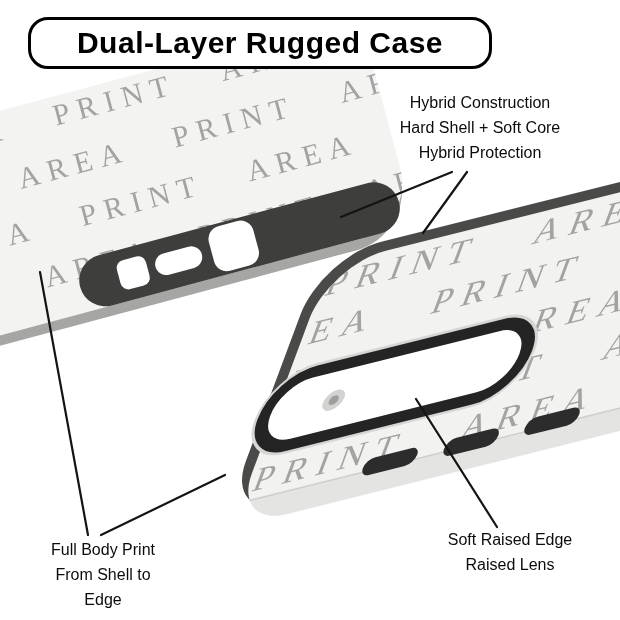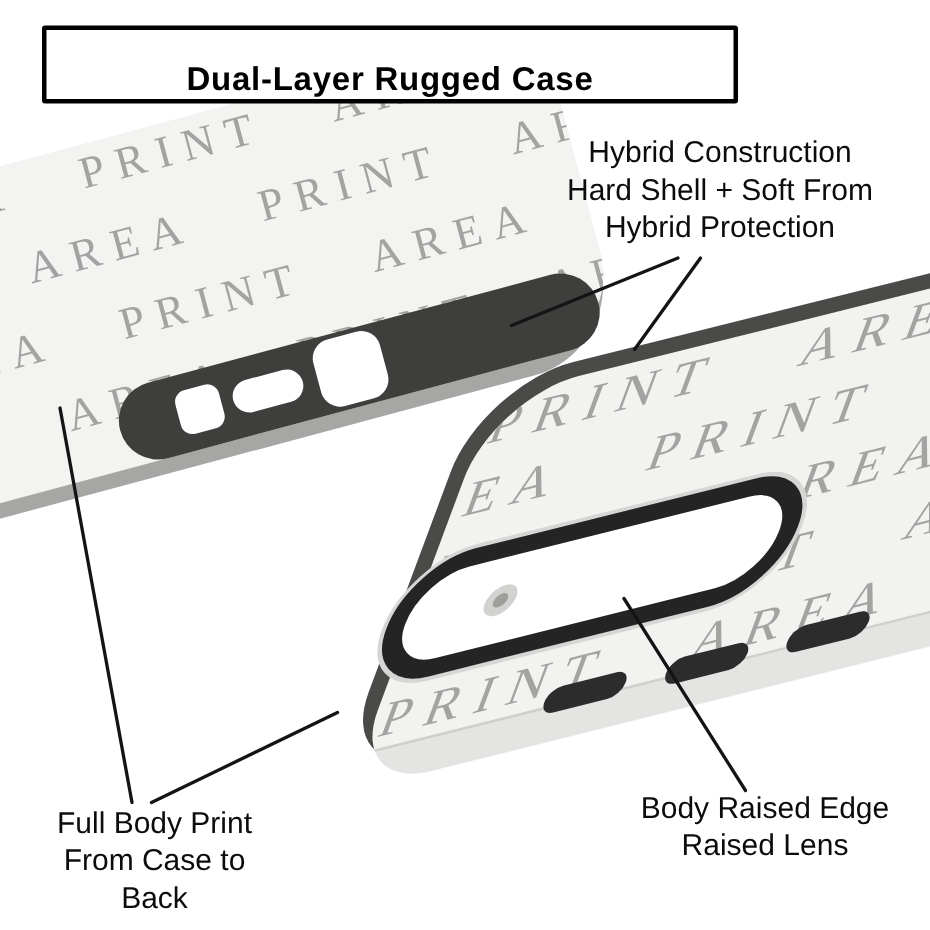--- a/index.html
+++ b/index.html
@@ -9,29 +9,29 @@
 
   .pattern-words text{
     fill:#8f8f8f;
     opacity:.8;
     font-family:"Liberation Serif","DejaVu Serif",serif;
     font-weight:400;
   }
 
   .title-badge{
     position:absolute;left:28px;top:17px;width:458px;height:46px;
-    background:#ffffff;border:3.5px solid #000000;border-radius:2px;
-    display:flex;align-items:flex-end;justify-content:center;
-    font-size:22px;font-weight:bold;color:#000;letter-spacing:.5px;
+    background:#ffffff;border:3.5px solid #000000;border-radius:20px;
+    display:flex;align-items:center;justify-content:center;
+    font-size:30px;font-weight:bold;color:#000;letter-spacing:.5px;
     z-index:5;
   }
 
   .label{
     position:absolute;text-align:center;color:#0c0c0c;
-    font-size:20px;line-height:25px;z-index:4;
+    font-size:16px;line-height:25px;z-index:4;
   }
   #label-hybrid{left:355px;top:90px;width:250px;}
   #label-fullbody{left:14px;top:537px;width:178px;}
   #label-camera{left:405px;top:527px;width:210px;}
 </style>
 </head>
 <body>
 
 <div class="stage">
 
@@ -93,28 +93,28 @@
       <line x1="497" y1="527" x2="416" y2="399"></line>
     </g>
   </svg>
 
   <div class="title-badge">
     <span>Dual-Layer Rugged Case</span>
   </div>
 
   <div class="label" id="label-hybrid">
     <div>Hybrid Construction</div>
-    <div>Hard Shell + Soft From</div>
+    <div>Hard Shell + Soft Core</div>
     <div>Hybrid Protection</div>
   </div>
 
   <div class="label" id="label-fullbody">
     <div>Full Body Print</div>
-    <div>From Case to</div>
-    <div>Back</div>
+    <div>From Shell to</div>
+    <div>Edge</div>
   </div>
 
   <div class="label" id="label-camera">
-    <div>Body Raised Edge</div>
+    <div>Soft Raised Edge</div>
     <div>Raised Lens</div>
   </div>
 
 </div>
 
 </body></html>

